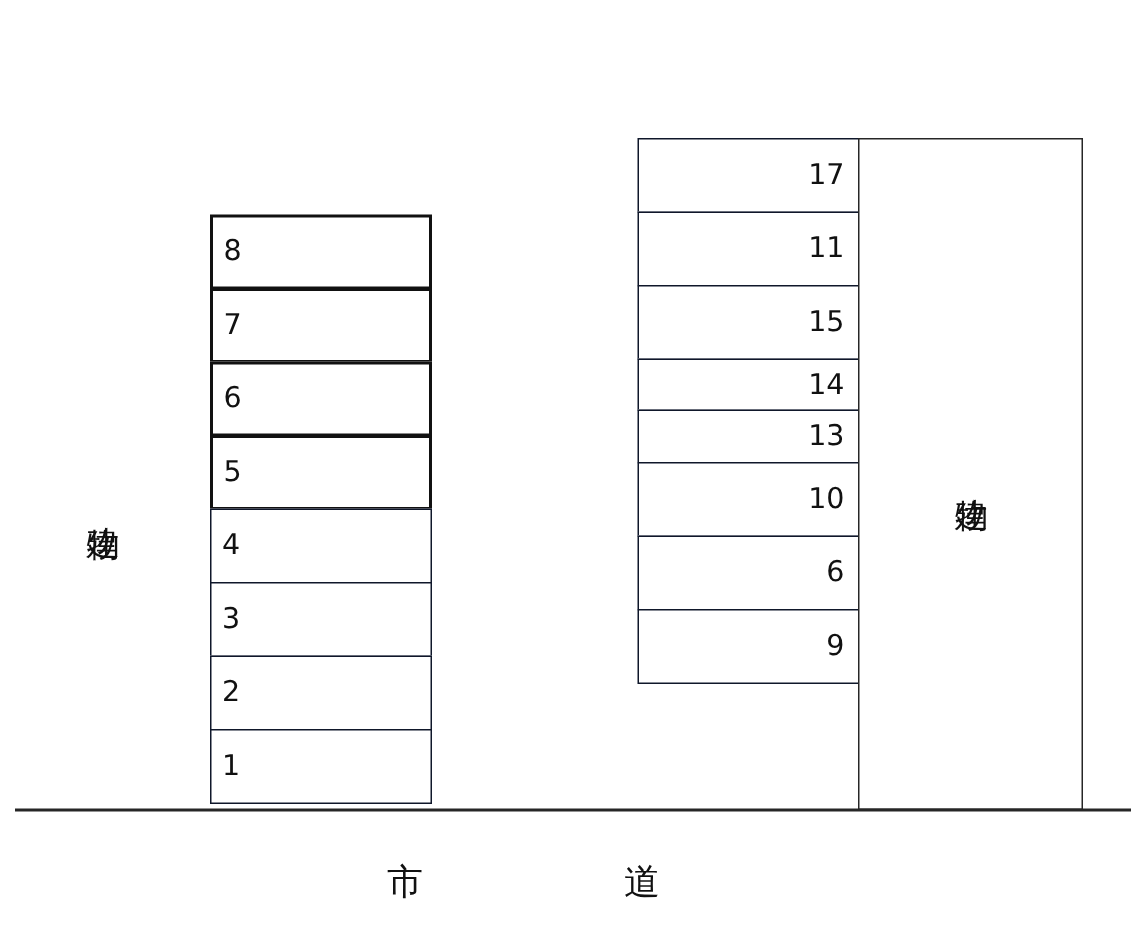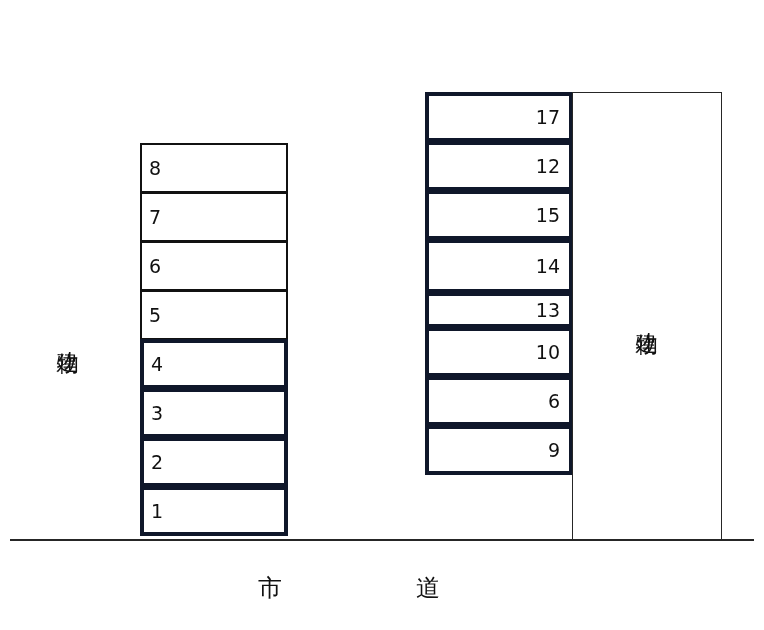--- a/index.html
+++ b/index.html
@@ -32,21 +32,21 @@
     letter-spacing: 1px;
     color: #111111;
   }
   
   .stack {
     position: absolute;
     box-sizing: border-box;
   }
   .cell {
     box-sizing: border-box;
-    border: 4px solid #0f172a;
+    border: 1px solid #0f172a;
     position: relative;
     background: #ffffff;
   }
   .cell.thick {
     border: 2px solid #111111;
   }
   .cell-label {
     position: absolute;
     font-size: 19px;
     color: #111111;
@@ -128,26 +128,26 @@
     <div class="cell" style="height:50px; margin-top:-1px;">
       <span class="cell-label left">1</span>
     </div>
   </div>
 
   <div class="stack" style="left:425px; top:92px; width:148px; height:448px;">
     <div class="cell" style="height:50px;">
       <span class="cell-label right">17</span>
     </div>
     <div class="cell" style="height:50px; margin-top:-1px;">
-      <span class="cell-label right">12</span>
+      <span class="cell-label right">11</span>
     </div>
     <div class="cell" style="height:50px; margin-top:-1px;">
       <span class="cell-label right">15</span>
     </div>
-    <div class="cell" style="height:54px; margin-top:-1px;">
+    <div class="cell" style="height:35px; margin-top:-1px;">
       <span class="cell-label right">14</span>
     </div>
     <div class="cell" style="height:36px; margin-top:-1px;">
       <span class="cell-label right">13</span>
     </div>
     <div class="cell" style="height:50px; margin-top:-1px;">
       <span class="cell-label right">10</span>
     </div>
     <div class="cell" style="height:50px; margin-top:-1px;">
       <span class="cell-label right">6</span>

